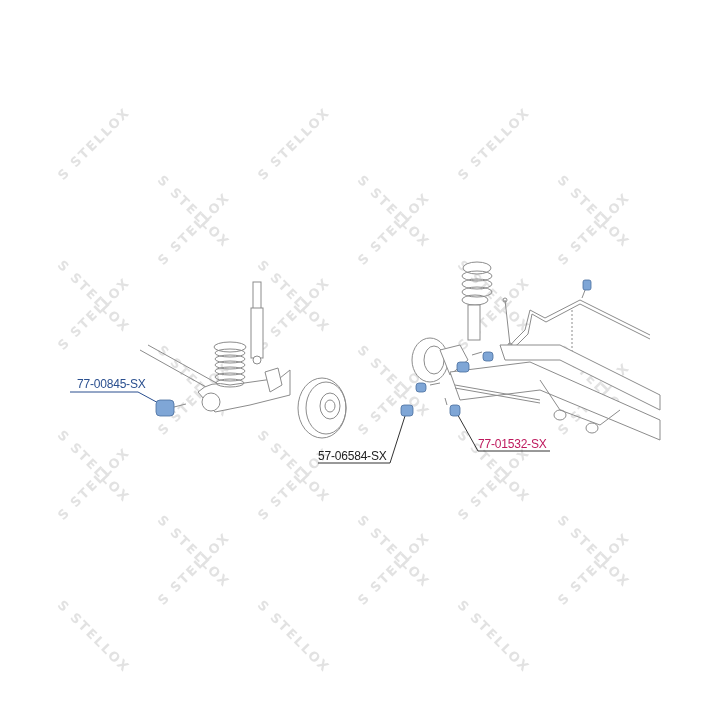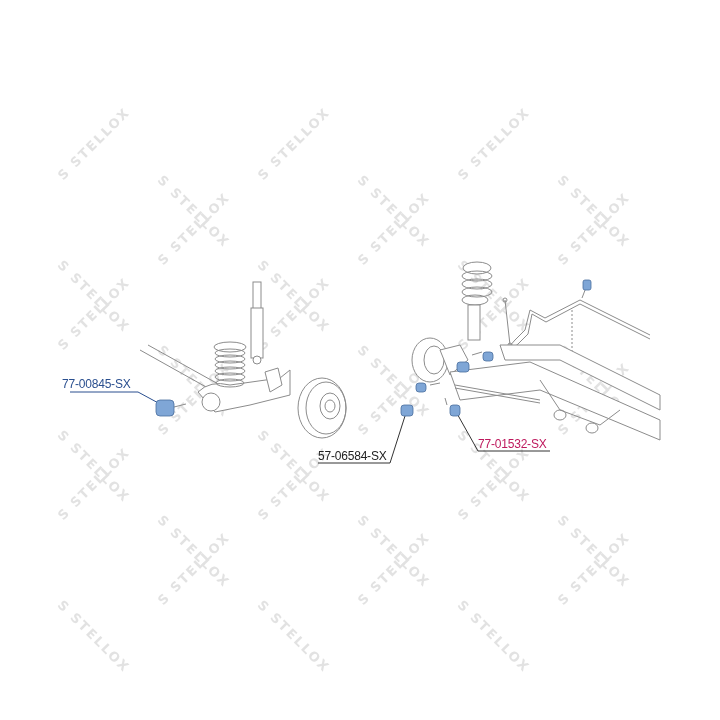--- a/index.html
+++ b/index.html
@@ -139,17 +139,17 @@
       <rect x="401" y="405" width="12" height="11" rx="3"></rect>
       <rect x="450" y="405" width="10" height="11" rx="3"></rect>
       <rect x="416" y="383" width="10" height="9" rx="3"></rect>
       <rect x="457" y="362" width="12" height="10" rx="3"></rect>
       <rect x="483" y="352" width="10" height="9" rx="3"></rect>
       <rect x="583" y="280" width="8" height="10" rx="2"></rect>
     </g>
   </svg>
 
   <div id="labels">
-      <div class="label" style="left: 62px; top: 377px; color: rgb(42, 79, 143);">77-00845-SX</div>
+      <div class="label" style="left: 77px; top: 377px; color: rgb(42, 79, 143);">77-00845-SX</div>
       <div class="label" style="left: 318px; top: 449px; color: rgb(34, 34, 34);">57-06584-SX</div>
       <div class="label" style="left: 478px; top: 437px; color: #be185d;">77-01532-SX</div>
     </div>
 </div>
 
 </body></html>

